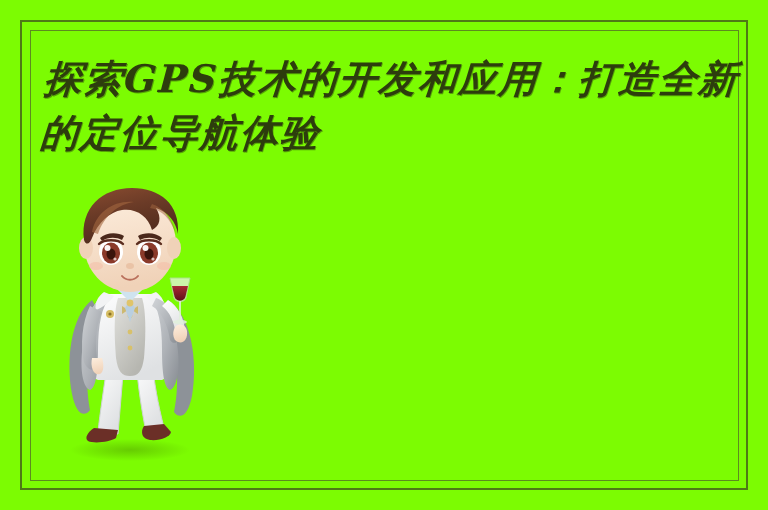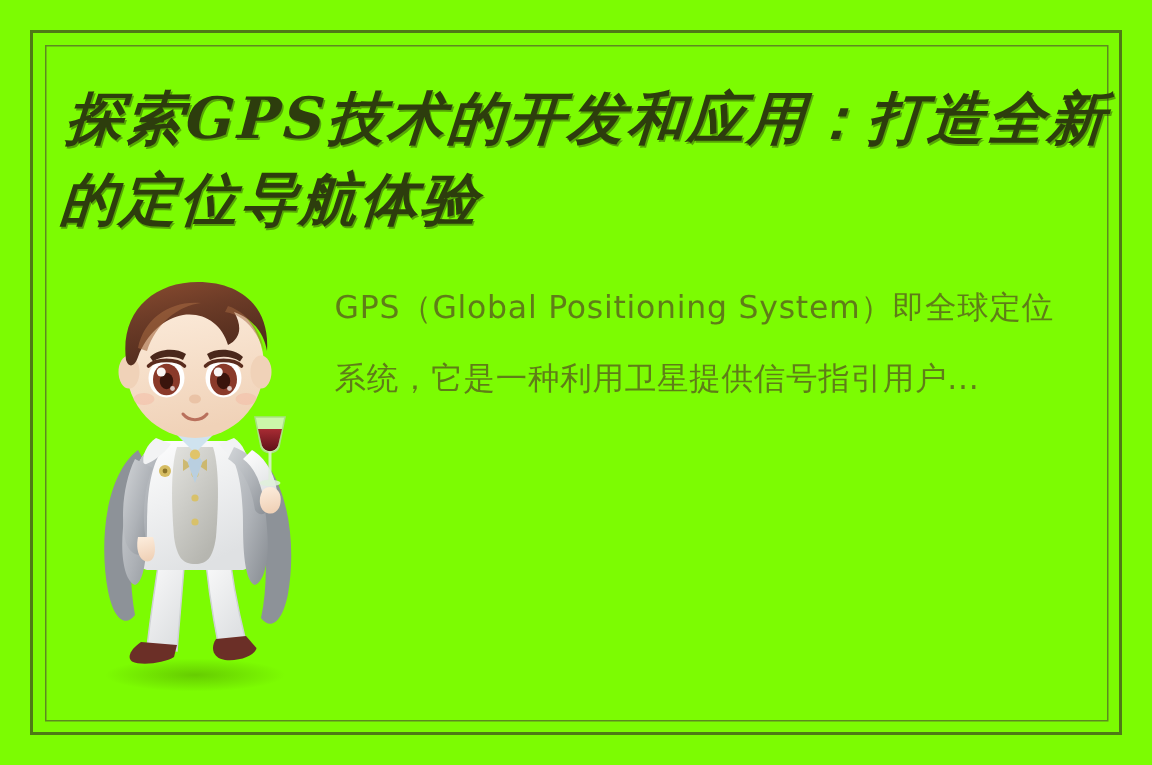--- a/index.html
+++ b/index.html
@@ -206,15 +206,14 @@
       <path d="M97 62 C102 57 116 57 121 62" stroke="#5a2c1e" stroke-width="2.4" fill="none" stroke-linecap="round"></path>
 
       <ellipse cx="90" cy="84" rx="4" ry="3" fill="#eac3a6"></ellipse>
       <path d="M82 94 C86 99 94 99 98 94" stroke="#b9705c" stroke-width="2" fill="none" stroke-linecap="round"></path>
 
       <ellipse cx="56" cy="84" rx="7" ry="4" fill="#f3b9a4" opacity="0.5"></ellipse>
       <ellipse cx="124" cy="84" rx="7" ry="4" fill="#f3b9a4" opacity="0.5"></ellipse>
     </svg>
   </div>
 
-  <div class="excerpt">GPS（Global Positioning System）即全球定位系统，它是一种利用卫星提供信号指引用户...</div>
 
 </div>
 
 </body></html>

